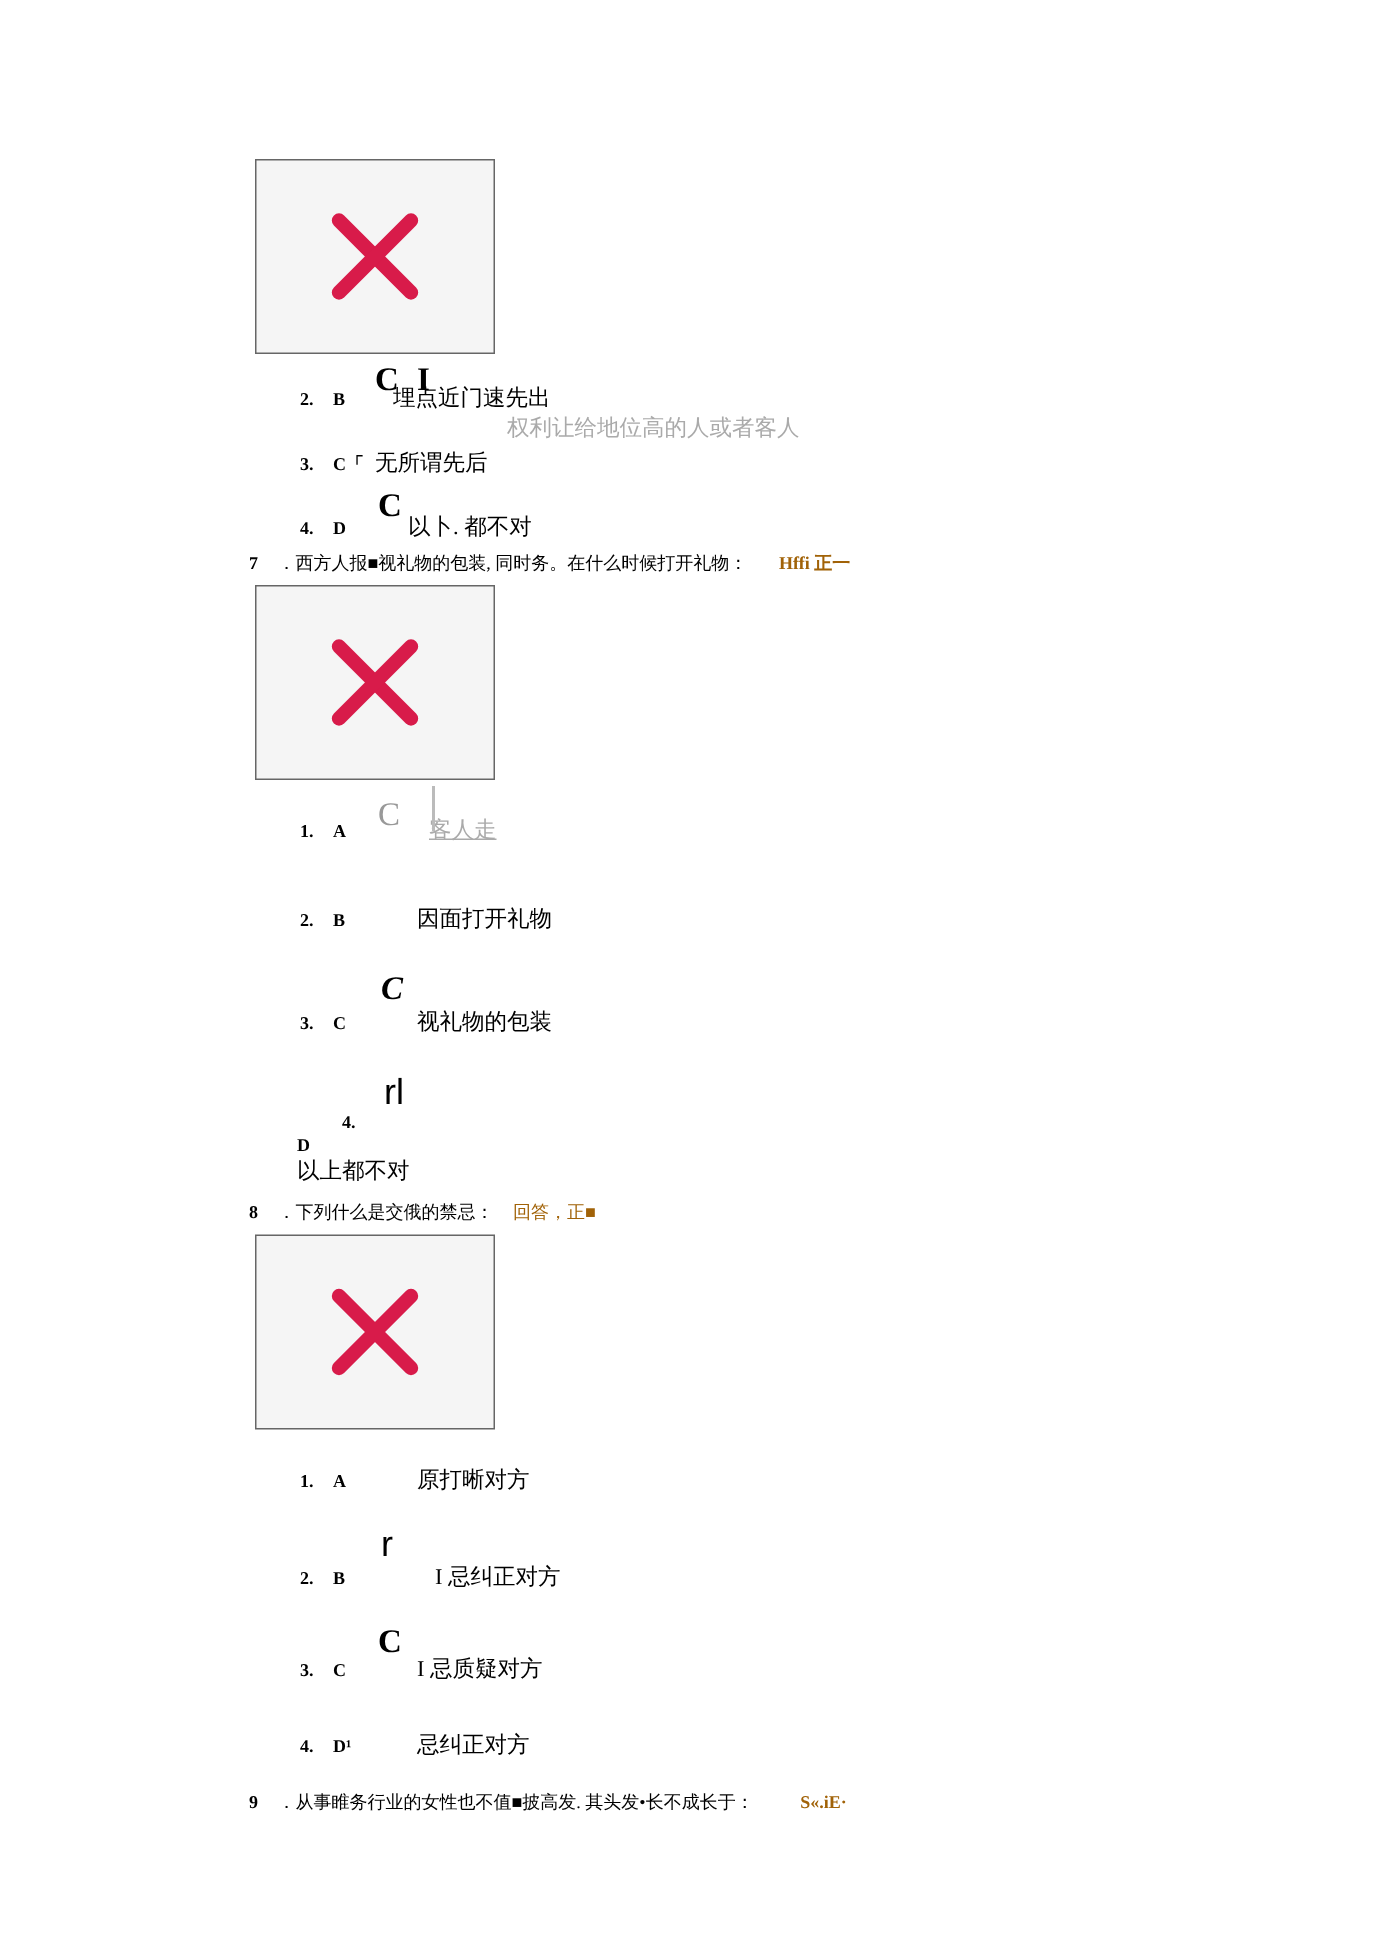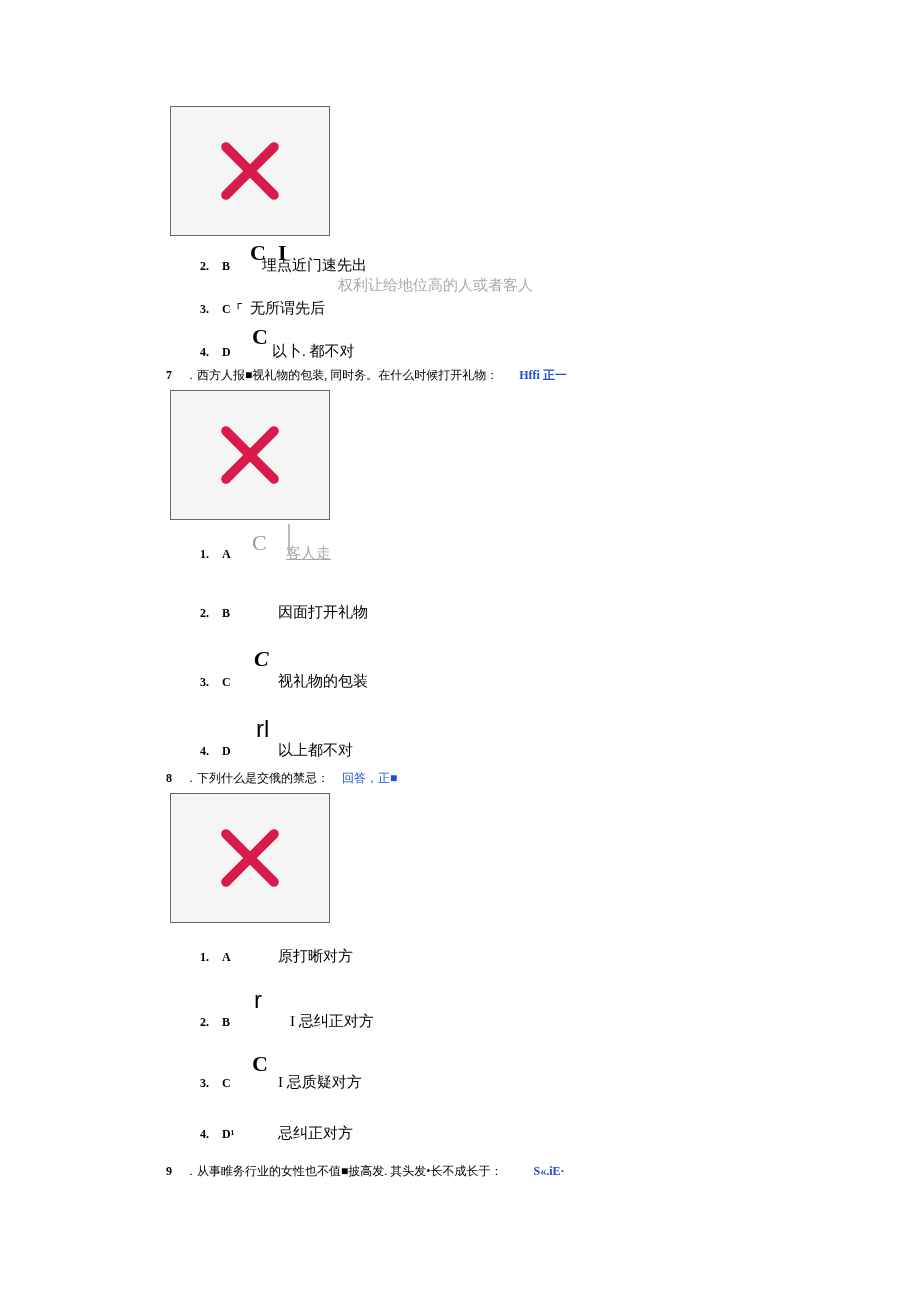--- a/index.html
+++ b/index.html
@@ -57,21 +57,21 @@
       font-weight: bold;
       color: #000;
       top: -18px;
     }
     .big-glyph.italic { font-style: italic; }
     .question-line {
       margin-top: 6px;
       margin-bottom: 2px;
     }
     .qnum { font-weight: bold; margin-right: 10px; }
-    .green-text { color: #1d4ed8; }
+    .green-text { color: #a16207; }
     .faded { color: #aaa; }
     .q-indent { margin-left: -4px; }
     .opt-block { margin-top: 0; }
     .sp-gap-md { margin-top: 24px; }
     .sp-gap-lg { margin-top: 40px; }
     .sp-gap-sm { margin-top: 14px; }
     .sec-offset { margin-left: 0px; }
   </style>
 </head>
 <body>
@@ -135,21 +135,21 @@
     <span class="option-text" style="margin-left:28px;">因面打开礼物</span>
   </div>
 
   <div class="option-row" style="margin-top:50px;">
     <span class="big-glyph italic" style="left: 84px; top:-26px;">C</span>
     <span class="option-num">3.</span>
     <span class="option-letter">C</span>
     <span class="option-text" style="margin-left:28px;">视礼物的包装</span>
   </div>
 
-  <div class="option-row" style="margin-top:50px;">
+  <div class="option-row" style="margin-top:50px;flex-direction:column;">
     <span class="big-glyph" style="left: 86px; top:-26px; font-family: Arial,sans-serif; font-weight:normal; font-size:24px;">rl</span>
     <span class="option-num">4.</span>
     <span class="option-letter">D</span>
     <span class="option-text" style="margin-left:28px;">以上都不对</span>
   </div>
 </div>
 
 <div class="question-line q-indent" style="margin-top:10px;">
   <span class="qnum">8</span>
   <span>．下列什么是交俄的禁忌：</span>

